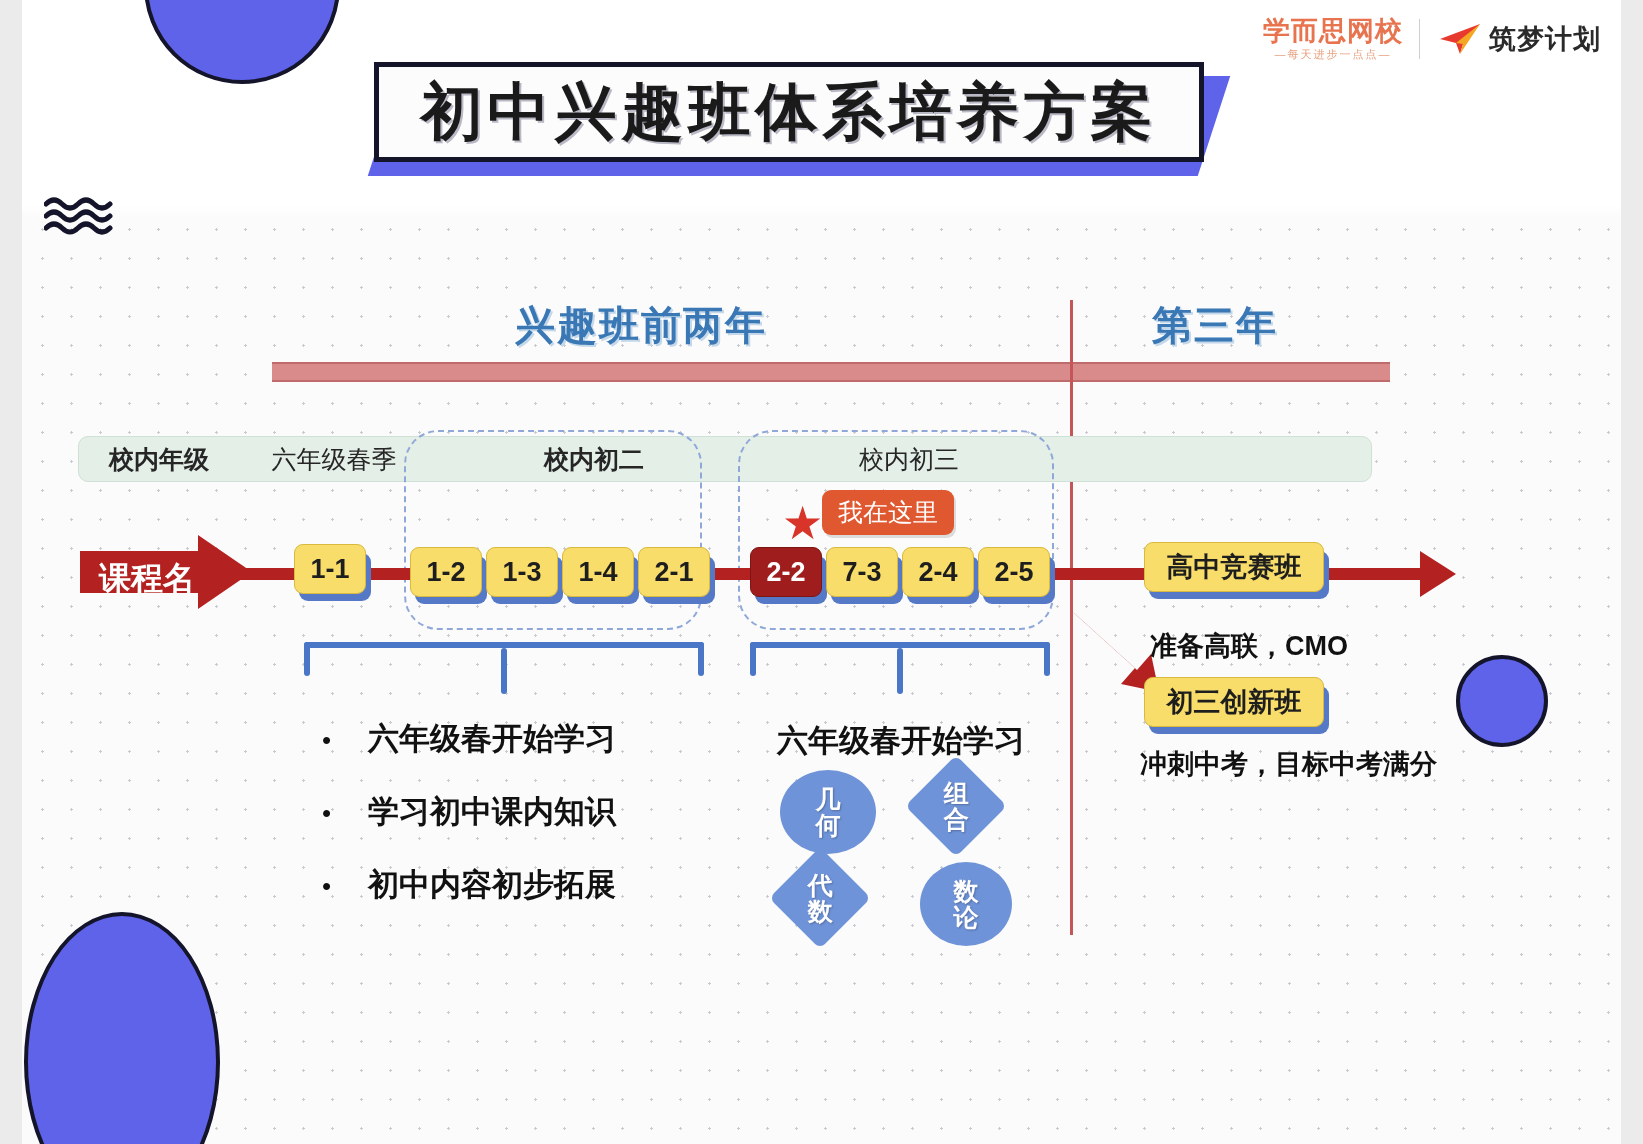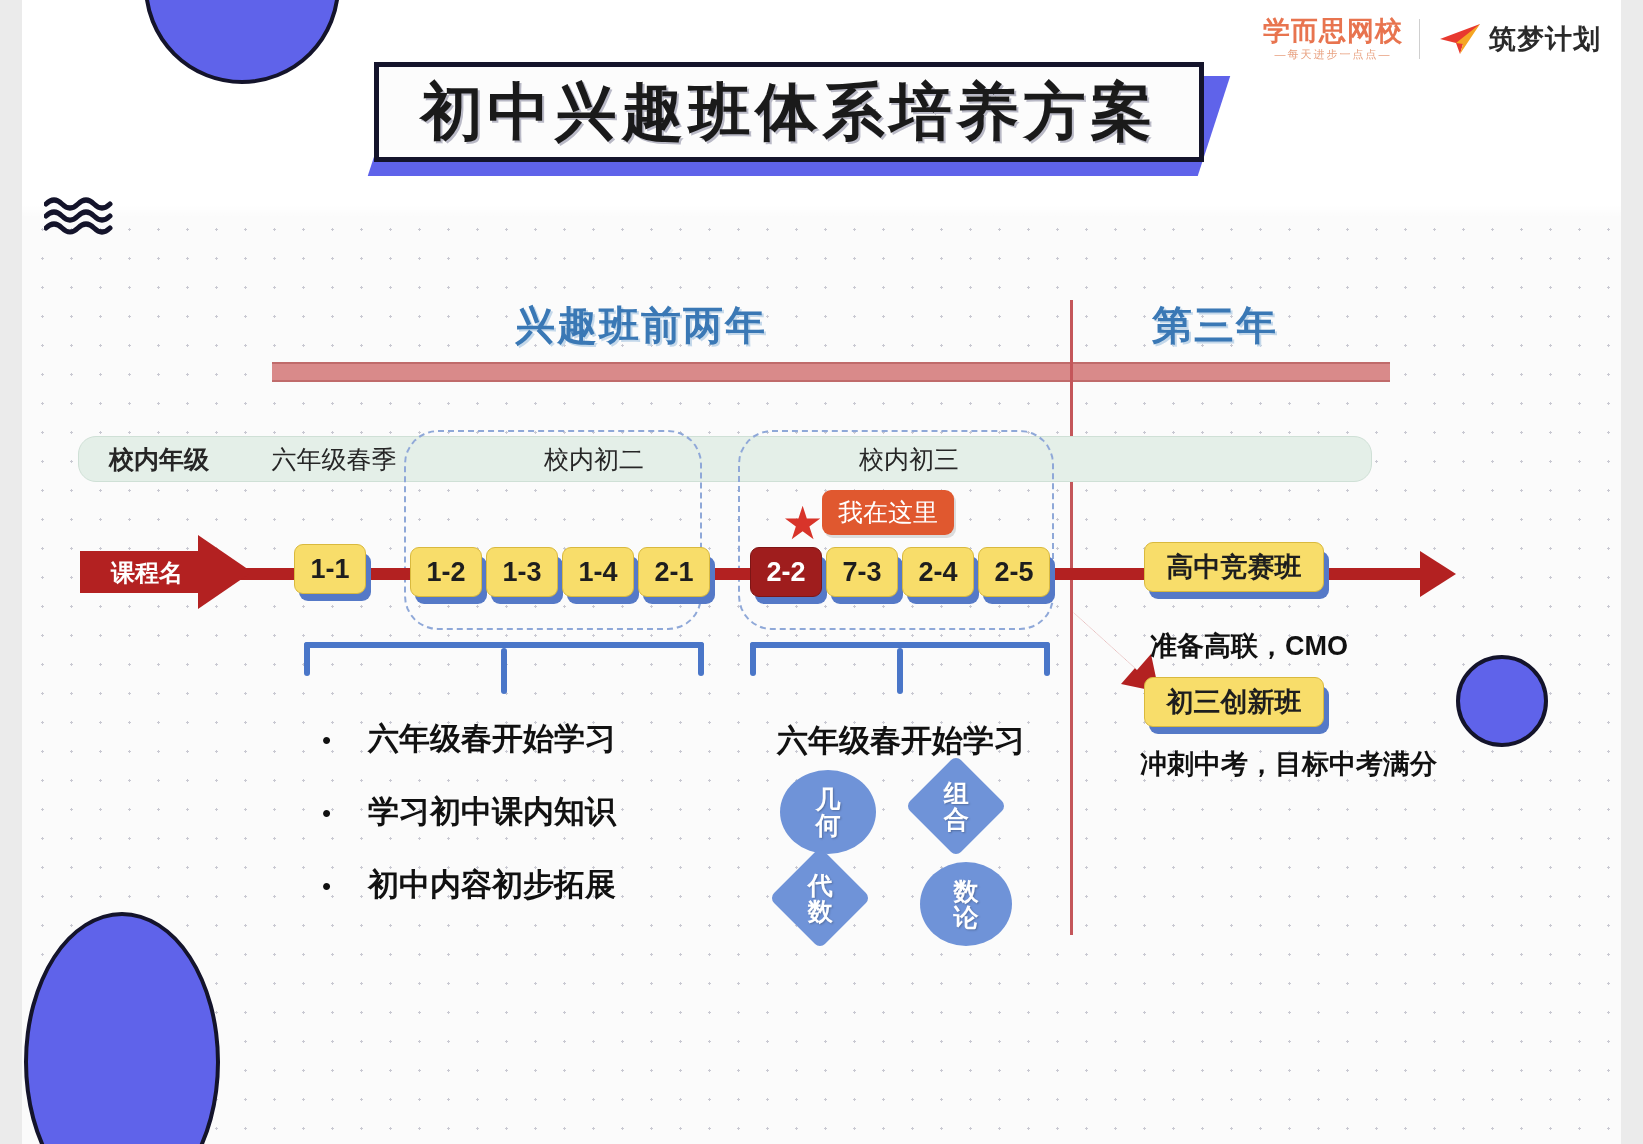--- a/index.html
+++ b/index.html
@@ -56,41 +56,41 @@
      text-shadow:2px 2px 0 #c4d8ea;letter-spacing:2px;}
   .phase-a{left:493px;top:298px;}
   .phase-b{left:1130px;top:298px;}
 
   .redbar{position:absolute;left:250px;top:362px;width:1118px;height:16px;background:#d98a8a;
      border-top:2px solid #c06b6b;border-bottom:2px solid #c06b6b;}
   .vline{position:absolute;left:1048px;top:300px;width:3px;height:635px;background:#c4565a;}
 
   
   .gradeband{position:absolute;left:56px;top:436px;width:1292px;height:44px;
-     background:#e4efe8;border:1px solid #cfe0d6;border-radius:18px;display:flex;align-items:center;}
+     background:#e4efe8;border:1px solid #cfe0d6;border-radius:10px;display:flex;align-items:center;}
   .gradeband .cell{font-size:25px;color:#262626;text-align:center;}
   .gradeband .cell.head{font-weight:bold;width:160px;}
-  .g1{width:190px;} .g2{width:296px;} .g3{width:330px;} .g4{width:300px;}
+  .g1{width:190px;} .g2{width:296px;} .g3{width:330px;font-weight:bold;} .g4{width:300px;}
 
   
   .dashgroup{position:absolute;border:2px dashed #8fa8d8;border-radius:34px;}
   .dg1{left:382px;top:430px;width:294px;height:196px;}
   .dg2{left:716px;top:430px;width:312px;height:196px;}
 
   
   .trackline{position:absolute;left:185px;top:568px;width:1218px;height:12px;background:#b32121;}
   .arrowhead{position:absolute;left:1398px;top:551px;width:0;height:0;
      border-top:23px solid transparent;border-bottom:23px solid transparent;border-left:36px solid #b32121;}
 
   .bigarrow{position:absolute;left:58px;top:535px;width:172px;height:74px;}
   .bigarrow .body{position:absolute;left:0;top:16px;width:120px;height:42px;background:#b32121;}
   .bigarrow .tip{position:absolute;left:118px;top:0;width:0;height:0;
      border-top:37px solid transparent;border-bottom:37px solid transparent;border-left:54px solid #b32121;}
   .bigarrow .lbl{position:absolute;left:12px;top:22px;width:110px;text-align:center;
-     font-size:24px;font-weight:bold;color:#fff;}
+     font-size:32px;font-weight:bold;color:#fff;}
 
   .chip{position:absolute;height:48px;border-radius:9px;display:flex;align-items:center;justify-content:center;
      font-size:27px;font-weight:bold;box-sizing:border-box;}
   .chip .sh{position:absolute;left:5px;top:8px;width:100%;height:100%;border-radius:9px;background:#5579c7;z-index:0;}
   .chip .fc{position:relative;z-index:1;width:100%;height:100%;border-radius:9px;
      display:flex;align-items:center;justify-content:center;}
   .chip.y .fc{background:#f8dd6a;border:1px solid #d9b93e;color:#1e1e1e;}
   .chip.r .fc{background:#9f1d1d;border:1px solid #7d1515;color:#fff;}
 
   .starmark{position:absolute;left:760px;top:500px;width:46px;height:46px;color:#d8342a;font-size:46px;line-height:46px;}

